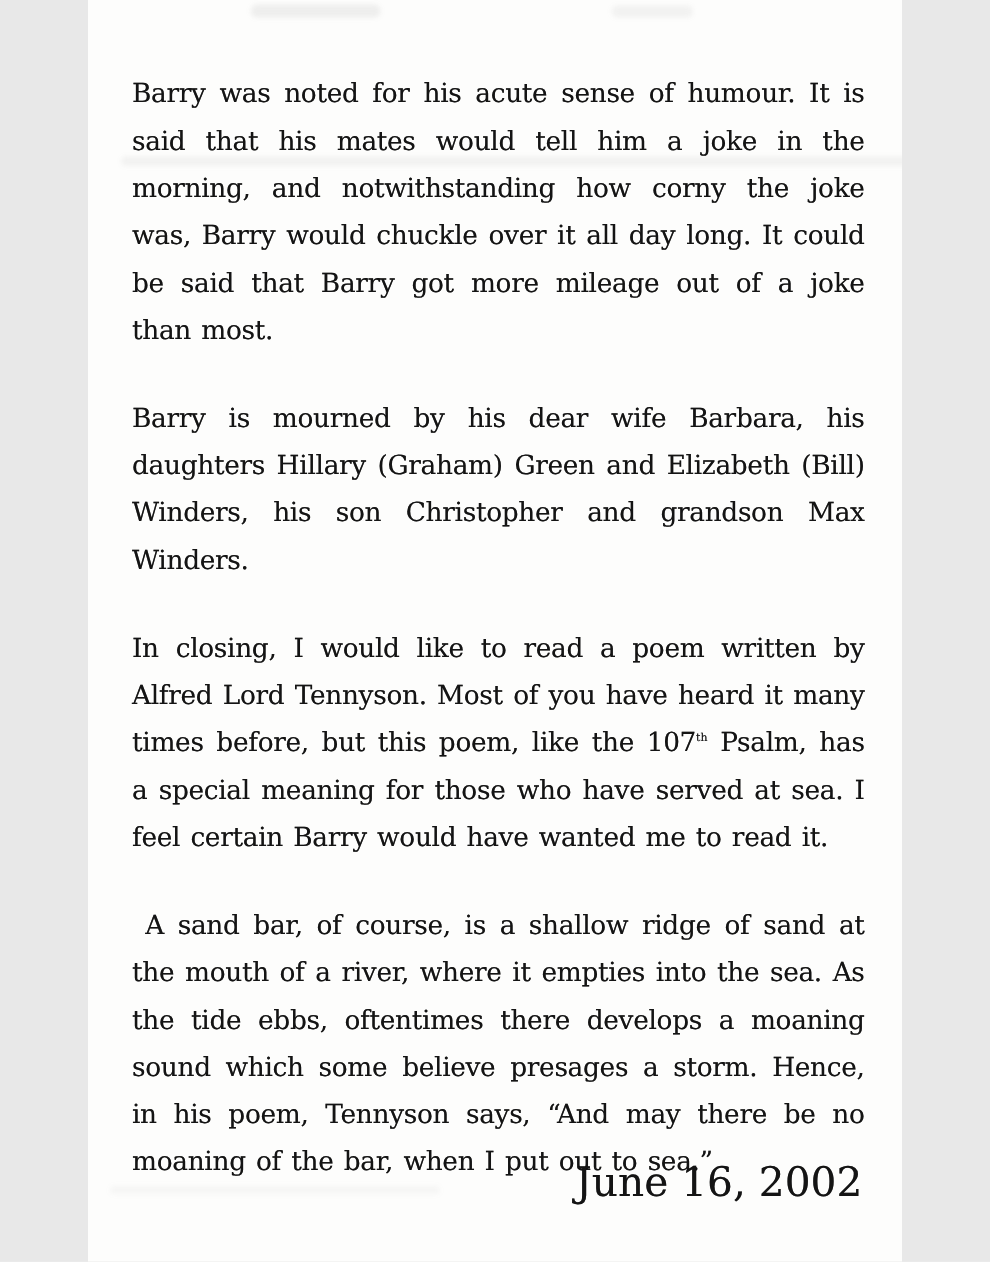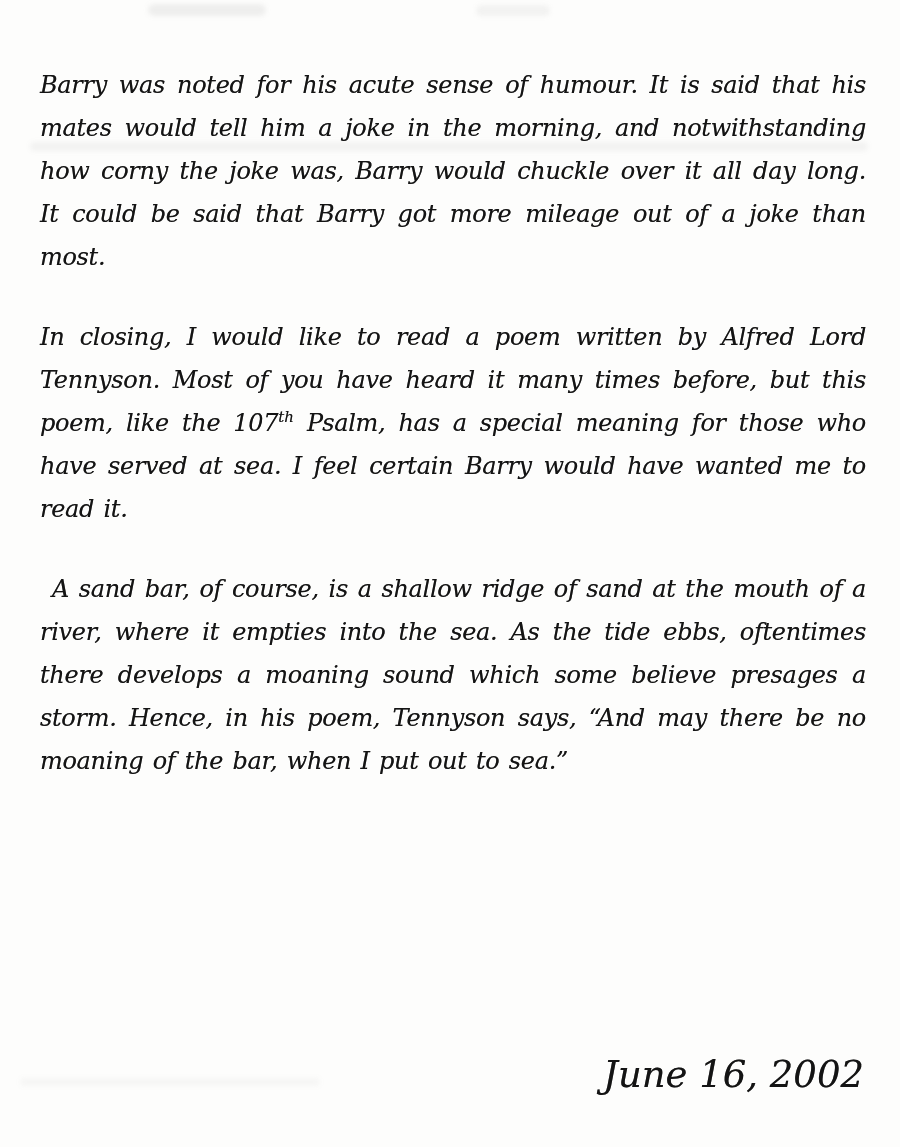--- a/index.html
+++ b/index.html
@@ -2,27 +2,26 @@
 <html><head>
 <meta charset="utf-8">
 <style>
   html, body {
     margin: 0;
     padding: 0;
     background: #e8e8e8;
   }
   .page {
     position: relative;
-    width: 900px;
+    width: 740px;
     height: 1147px;
     margin: 0 auto;
     background: #fdfdfc;
     overflow: hidden;
     font-family: "DejaVu Serif", serif;
-    font-style: italic;
     color: #141414;
   }
   .content {
     position: absolute;
     left: 40px;
     right: 34px;
     top: 64px;
   }
   .para {
     font-size: 24px;
@@ -31,21 +30,21 @@
     margin: 0 0 37px 0;
     word-spacing: 2px;
     letter-spacing: -0.3px;
     
     text-shadow: 0 0 0.4px rgba(0,0,0,0.55);
   }
   .para.slight-indent {
     text-indent: 12px;
   }
   .para sup {
-    font-size: 15px;
+    font-size: 10px;
     line-height: 0;
     vertical-align: super;
     letter-spacing: 0;
   }
   .doc-date {
     position: absolute;
     right: 36px;
     top: 1052px;
     font-size: 37px;
     line-height: 46px;
@@ -71,20 +70,21 @@
 
   <div class="smudge smudge-top-a"></div>
   <div class="smudge smudge-top-b"></div>
   <div class="smudge smudge-band-mid"></div>
   <div class="smudge smudge-bottom"></div>
 
   <div class="content">
 
     <p class="para">Barry was noted for his acute sense of humour.  It is said that his mates would tell him a joke in the morning, and notwithstanding how corny the joke was, Barry would chuckle over it all day long.  It could be said that Barry got more mileage out of a joke than most.</p>
 
+    <p class="para">Barry is mourned by his dear wife Barbara, his daughters Hillary (Graham) Green and Elizabeth (Bill) Winders, his son Christopher and grandson Max Winders.</p>
 
     <p class="para"><span>In closing, I would like to read a poem written by Alfred Lord Tennyson.  Most of you have heard it many times before, but this poem, like the 107</span><sup>th</sup><span> Psalm, has a special meaning for those who have served at sea.  I feel certain Barry would have wanted me to read it.</span></p>
 
 
     <p class="para slight-indent">A sand bar, of course, is a shallow ridge of sand at the mouth of a river, where it empties into the sea.  As the tide ebbs, oftentimes there develops a moaning sound which some believe presages a storm.  Hence, in his poem, Tennyson says, “And may there be no moaning of the bar, when I put out to sea.”</p>
 
   </div>
 
   <div class="doc-date">June 16, 2002</div>
 

